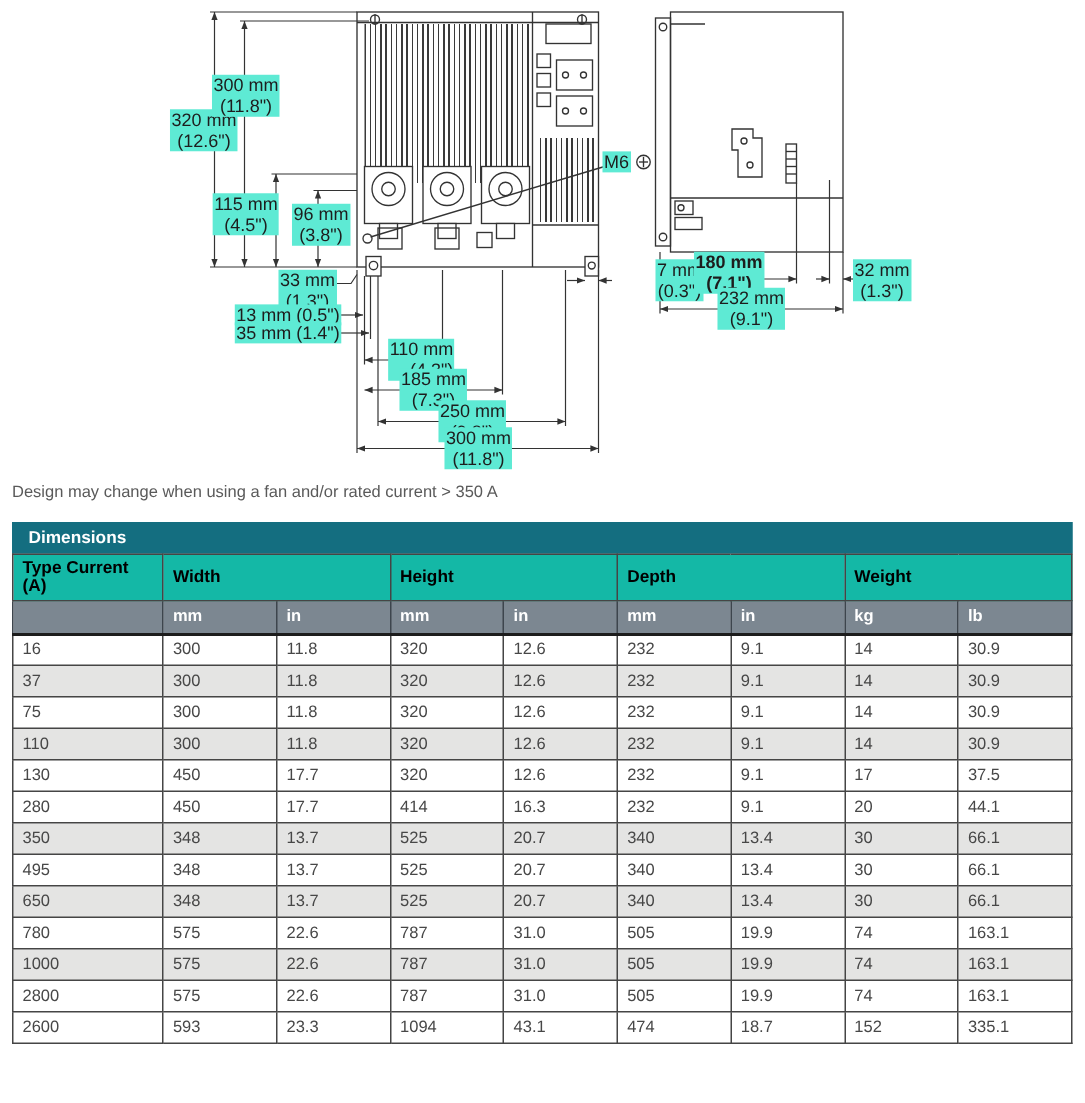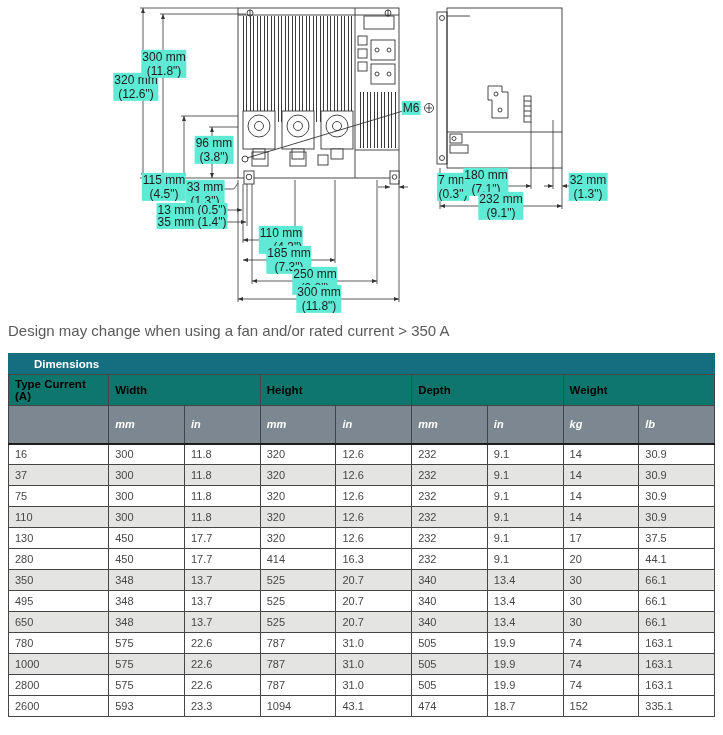--- a/index.html
+++ b/index.html
@@ -16,36 +16,35 @@
   }
   .fins.bank { left:243px; top:16px; width:112px; height:106px; }
   .fins.panel { left:360px; top:92px; width:36px; height:56px; }
   .dim-label {
     position:absolute; transform:translate(-50%,-50%);
     background:#5eead4; padding:0 1px;
     font-size:12px; line-height:1.18; text-align:center;
     white-space:pre-line; color:#1d1d1d;
   }
   
-  .note { margin:10px 0 0 8px; font-size:15px; color:#5a5a5a; }
+  .note { margin:10px 0 0 8px; font-size:11px; color:#5a5a5a; }
   
   .table-wrap { margin:14px 8px 0 8px; }
   .table-title {
     background:var(--accent,#146e80); color:#fff; font-weight:bold;
-    font-size:11.5px; padding:4px 10px 4px 25px; height:21px;
+    font-size:11.5px; padding:4px 10px 4px 10px; height:21px;
     border:1px solid var(--accent,#146e80);
   }
   table { width:100%; border-collapse:collapse; table-layout:fixed; border:1px solid #2e2e2e; }
   col.c-first { width:14.2%; }
   th, td { border:1px solid #454545; text-align:left; font-size:11px; padding:3px 6px; }
-  thead tr.group-row th { background:#0f766e; color:#000; font-weight:bold; font-size:11.5px; height:24px; }
+  thead tr.group-row th { background:#14b8a6; color:#000; font-weight:bold; font-size:11.5px; height:24px; }
   thead tr.units-row th, thead tr.units-row td {
-    background:var(--subhead,#7c8791); color:#fff; font-weight:bold; height:38px;
+    background:var(--subhead,#7c8791); color:#fff; font-weight:bold; height:22px;
     border-color:#3d454d;
-    font-style:italic;
   }
   thead tr.units-row { border-bottom:2px solid #1c1c1c; }
   tbody td { color:#474747; height:21px; background:#fff; }
   tbody tr.stripe td { background:var(--stripe,#e4e4e3); }
 </style>
 </head>
 <body>
 
 <div class="diagram">
 
@@ -179,39 +178,39 @@
       <line x1="544" y1="186" x2="553" y2="186" marker-end="url(#ar)"></line>
       <line x1="571" y1="186" x2="562" y2="186" marker-end="url(#ar)"></line>
       <line x1="440" y1="206" x2="562" y2="206" marker-start="url(#ar)" marker-end="url(#ar)"></line>
     </g>
   </svg>
 
   <div class="dim-label" style="left:136px; top:87px;">320 mm
 (12.6")</div>
   <div class="dim-label" style="left:164px; top:64px;">300 mm
 (11.8")</div>
-  <div class="dim-label" style="left:164px; top:143px;margin-top:44px;">115 mm
+  <div class="dim-label" style="left:164px; top:143px;">115 mm
 (4.5")</div>
   <div class="dim-label" style="left:214px; top:150px;">96 mm
 (3.8")</div>
   <div class="dim-label" style="left:205px; top:194px;">33 mm
 (1.3")</div>
   <div class="dim-label" style="left:192px; top:210px;">13 mm (0.5")</div>
   <div class="dim-label" style="left:192px; top:222px;">35 mm (1.4")</div>
   <div class="dim-label" style="left:281px; top:240px;text-align:right;">110 mm
 (4.3")</div>
   <div class="dim-label" style="left:289px; top:260px;">185 mm
 (7.3")</div>
   <div class="dim-label" style="left:315px; top:281px;">250 mm
 (9.8")</div>
   <div class="dim-label" style="left:319px; top:299px;">300 mm
 (11.8")</div>
   <div class="dim-label" style="left:422px; top:187px;margin-left:31px;">7 mm
 (0.3")</div>
-  <div class="dim-label" style="left:486px; top:182px;">180 mm
+  <div class="dim-label" style="left:486px; top:182px;font-weight:bold;">180 mm
 (7.1")</div>
   <div class="dim-label" style="left:588px; top:187px;">32 mm
 (1.3")</div>
   <div class="dim-label" style="left:501px; top:206px;">232 mm
 (9.1")</div>
   <div class="dim-label" style="left:411px; top:108px;">M6</div>
 </div>
 
 <div class="note">Design may change when using a fan and/or rated current &gt; 350 A</div>
 

